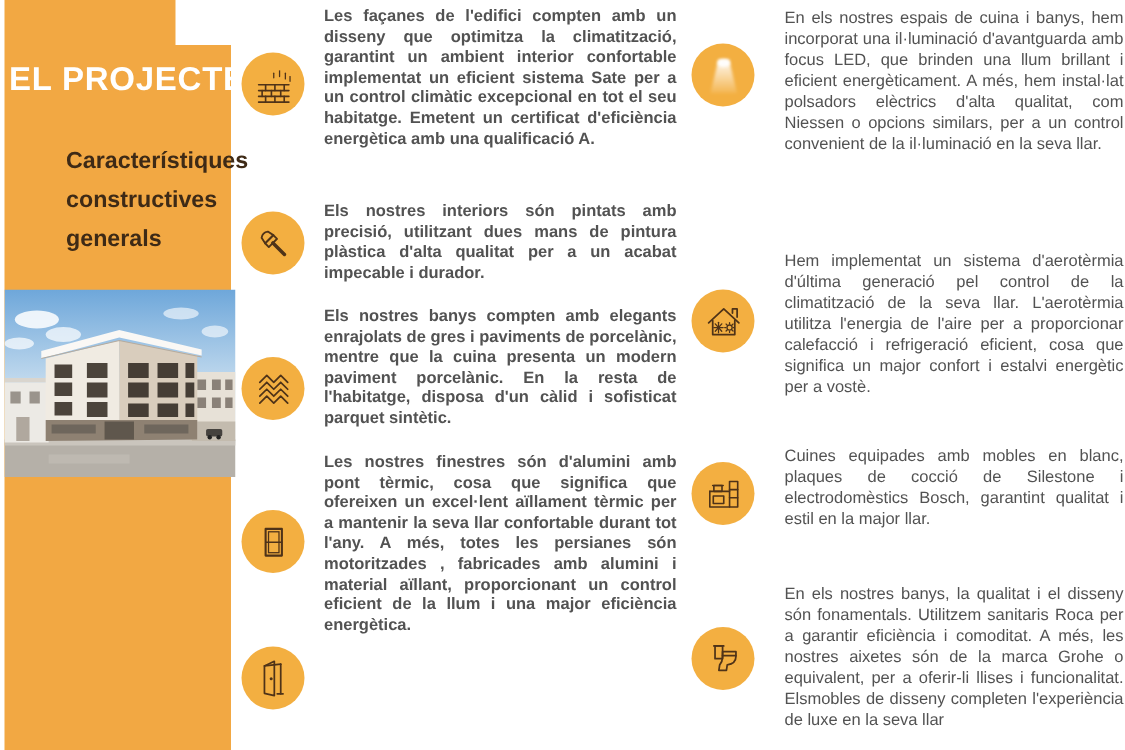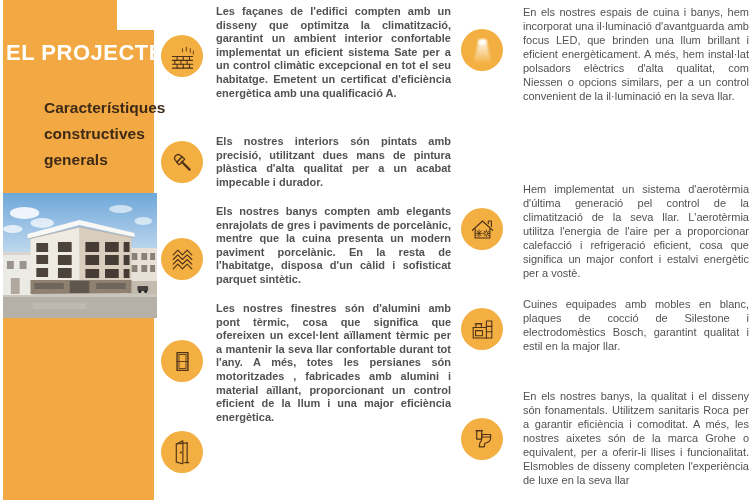--- a/index.html
+++ b/index.html
@@ -39,21 +39,21 @@
   }
   .mid .item-text{width:246px;}
   .rgt .item-text{width:229px;line-height:14px;}
 
   #m1{top:5px}   #m1 .icon-circle{margin-top:30px}
   #m2{top:135px} #m2 .icon-circle{margin-top:6px}
   #m3{top:205px} #m3 .icon-circle{margin-top:33px}
   #m4{top:302px} #m4 .icon-circle{margin-top:38px}
   #m5{top:439px} #m5 .icon-circle{margin-top:-8px}
   #r1{top:5px}   #r1 .icon-circle{margin-top:24px}
-  #r2{top:182px} #r2 .icon-circle{margin-top:26px}
+  #r2{top:167px} #r2 .icon-circle{margin-top:26px}
   #r3{top:297px} #r3 .icon-circle{margin-top:11px}
   #r4{top:389px} #r4 .icon-circle{margin-top:29px}
 
   .glyph{stroke:#4F3318;stroke-width:1.6;fill:none;stroke-linecap:round;stroke-linejoin:round;}
   .glyph-thin{stroke:#4F3318;stroke-width:1.1;fill:none;stroke-linecap:round;}
 </style>
 </head>
 <body>
 
 <div class="page">

